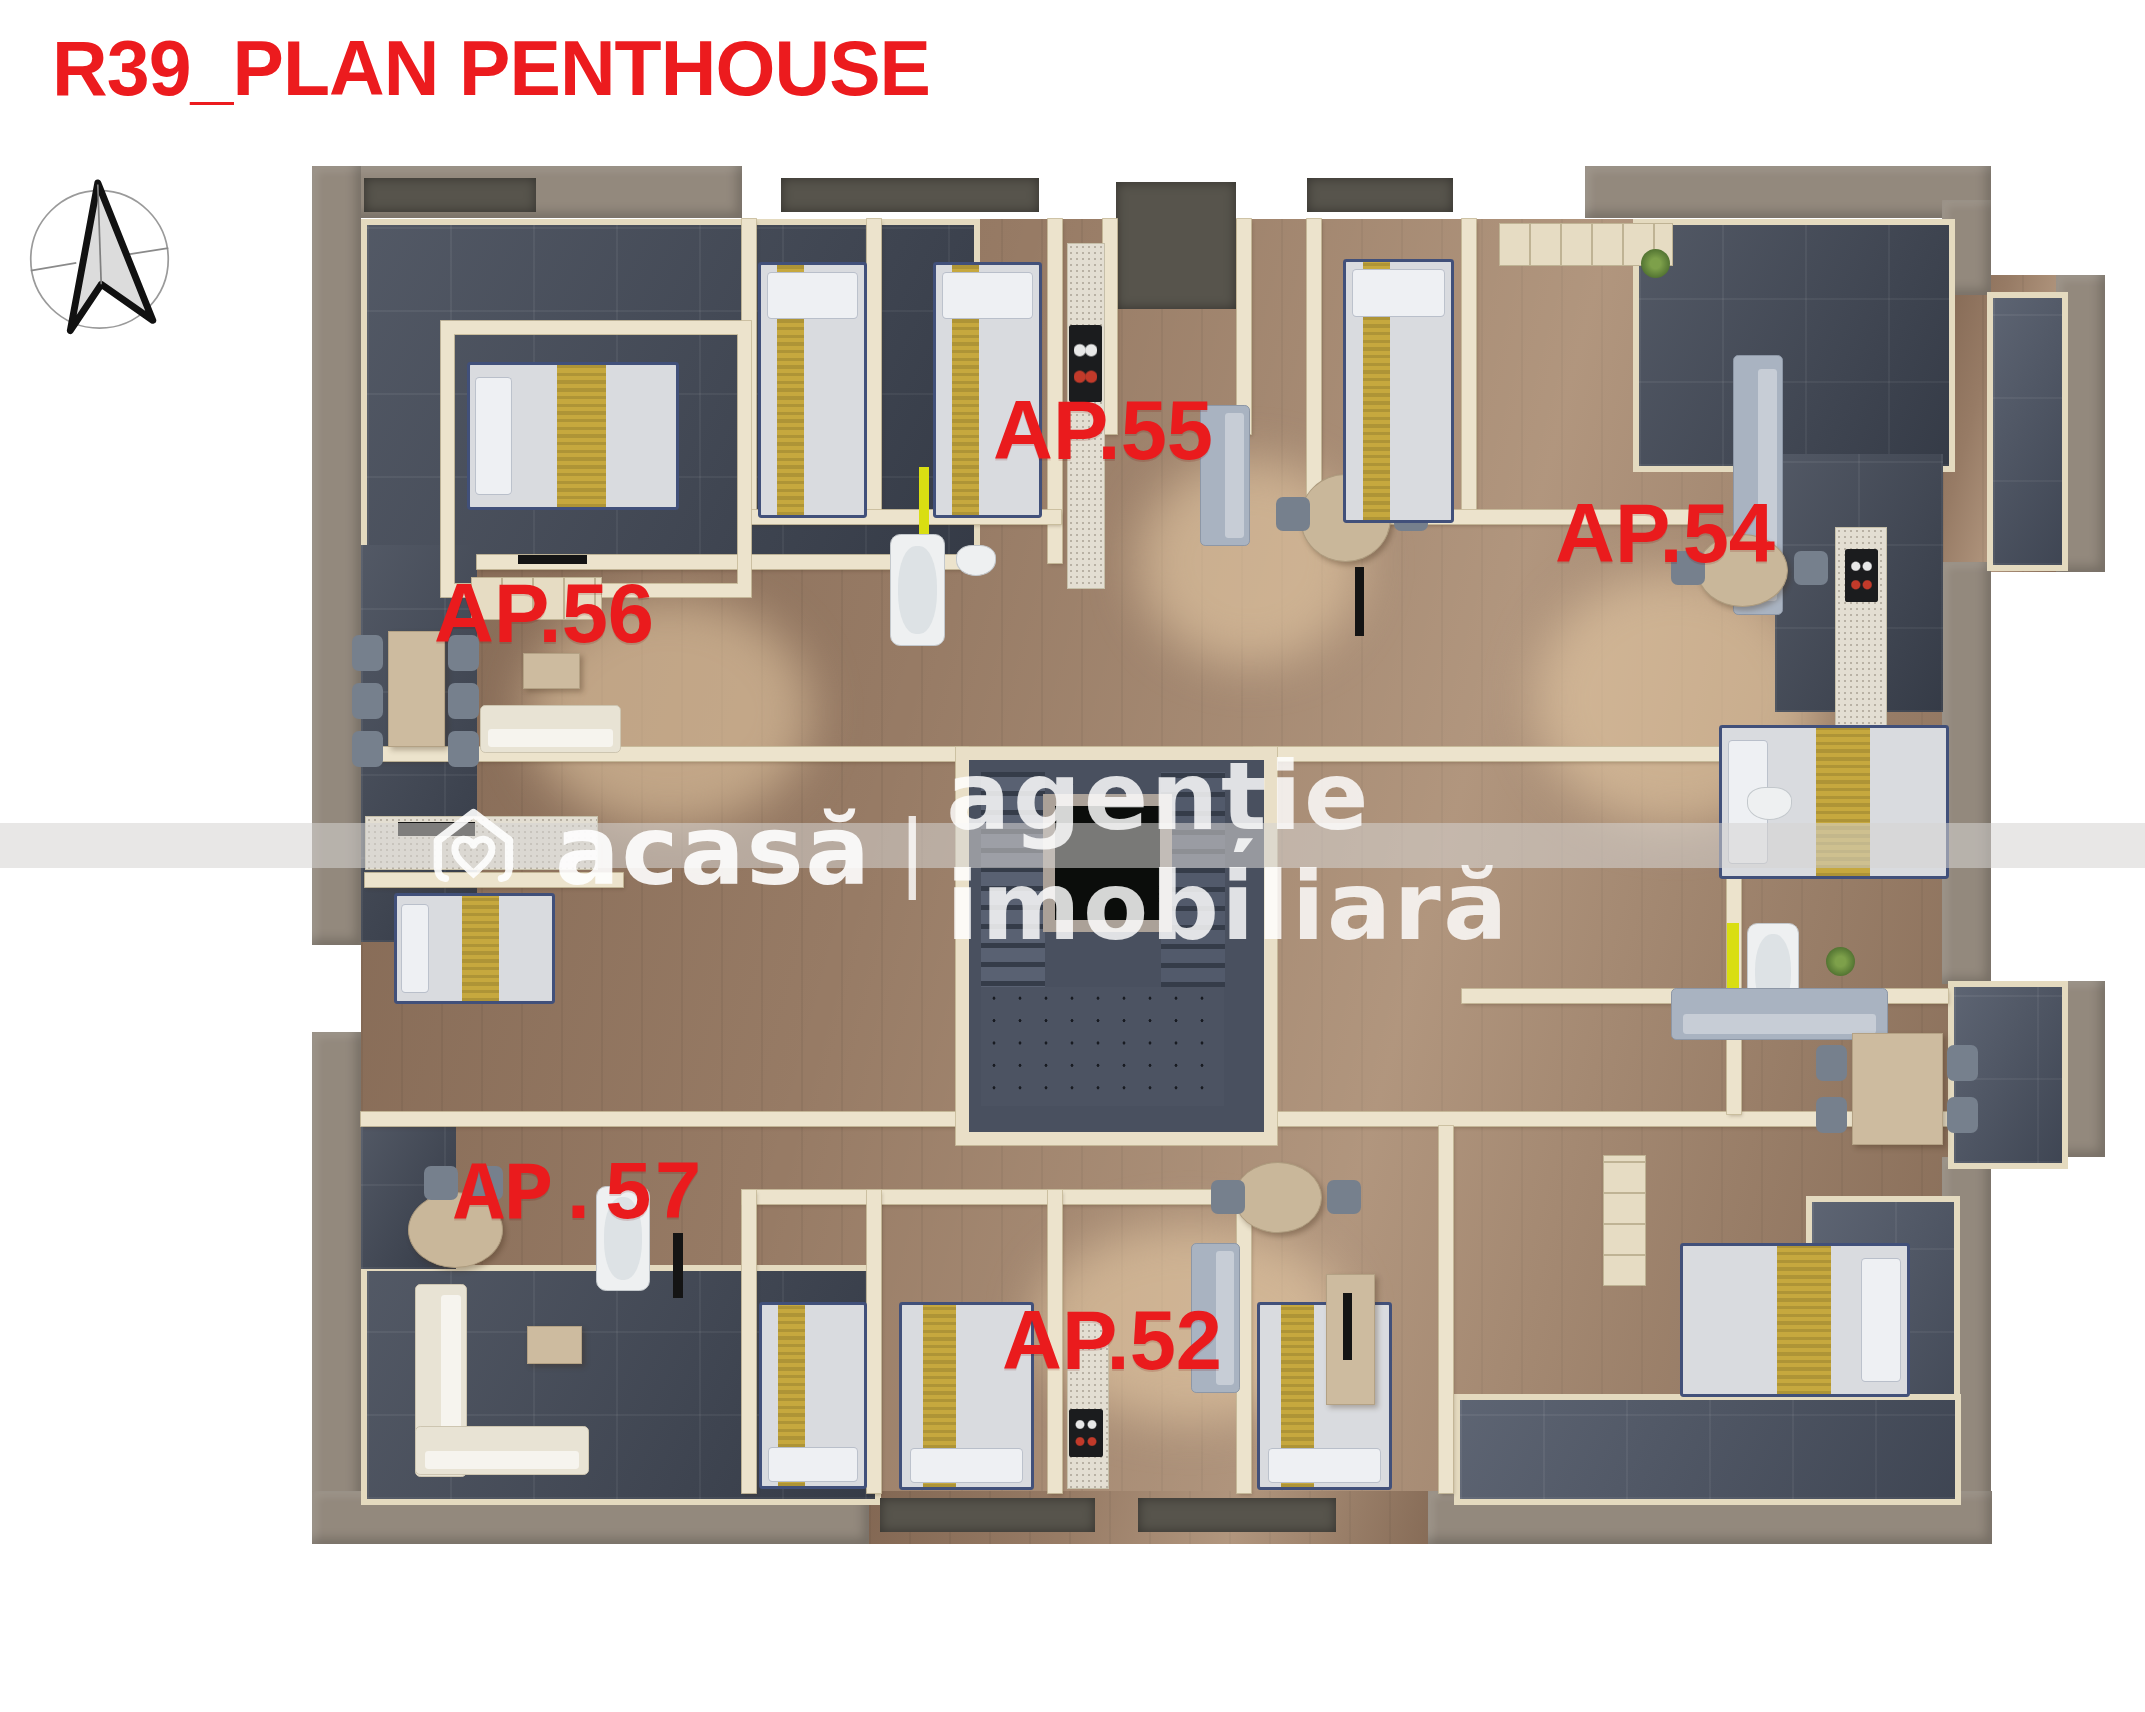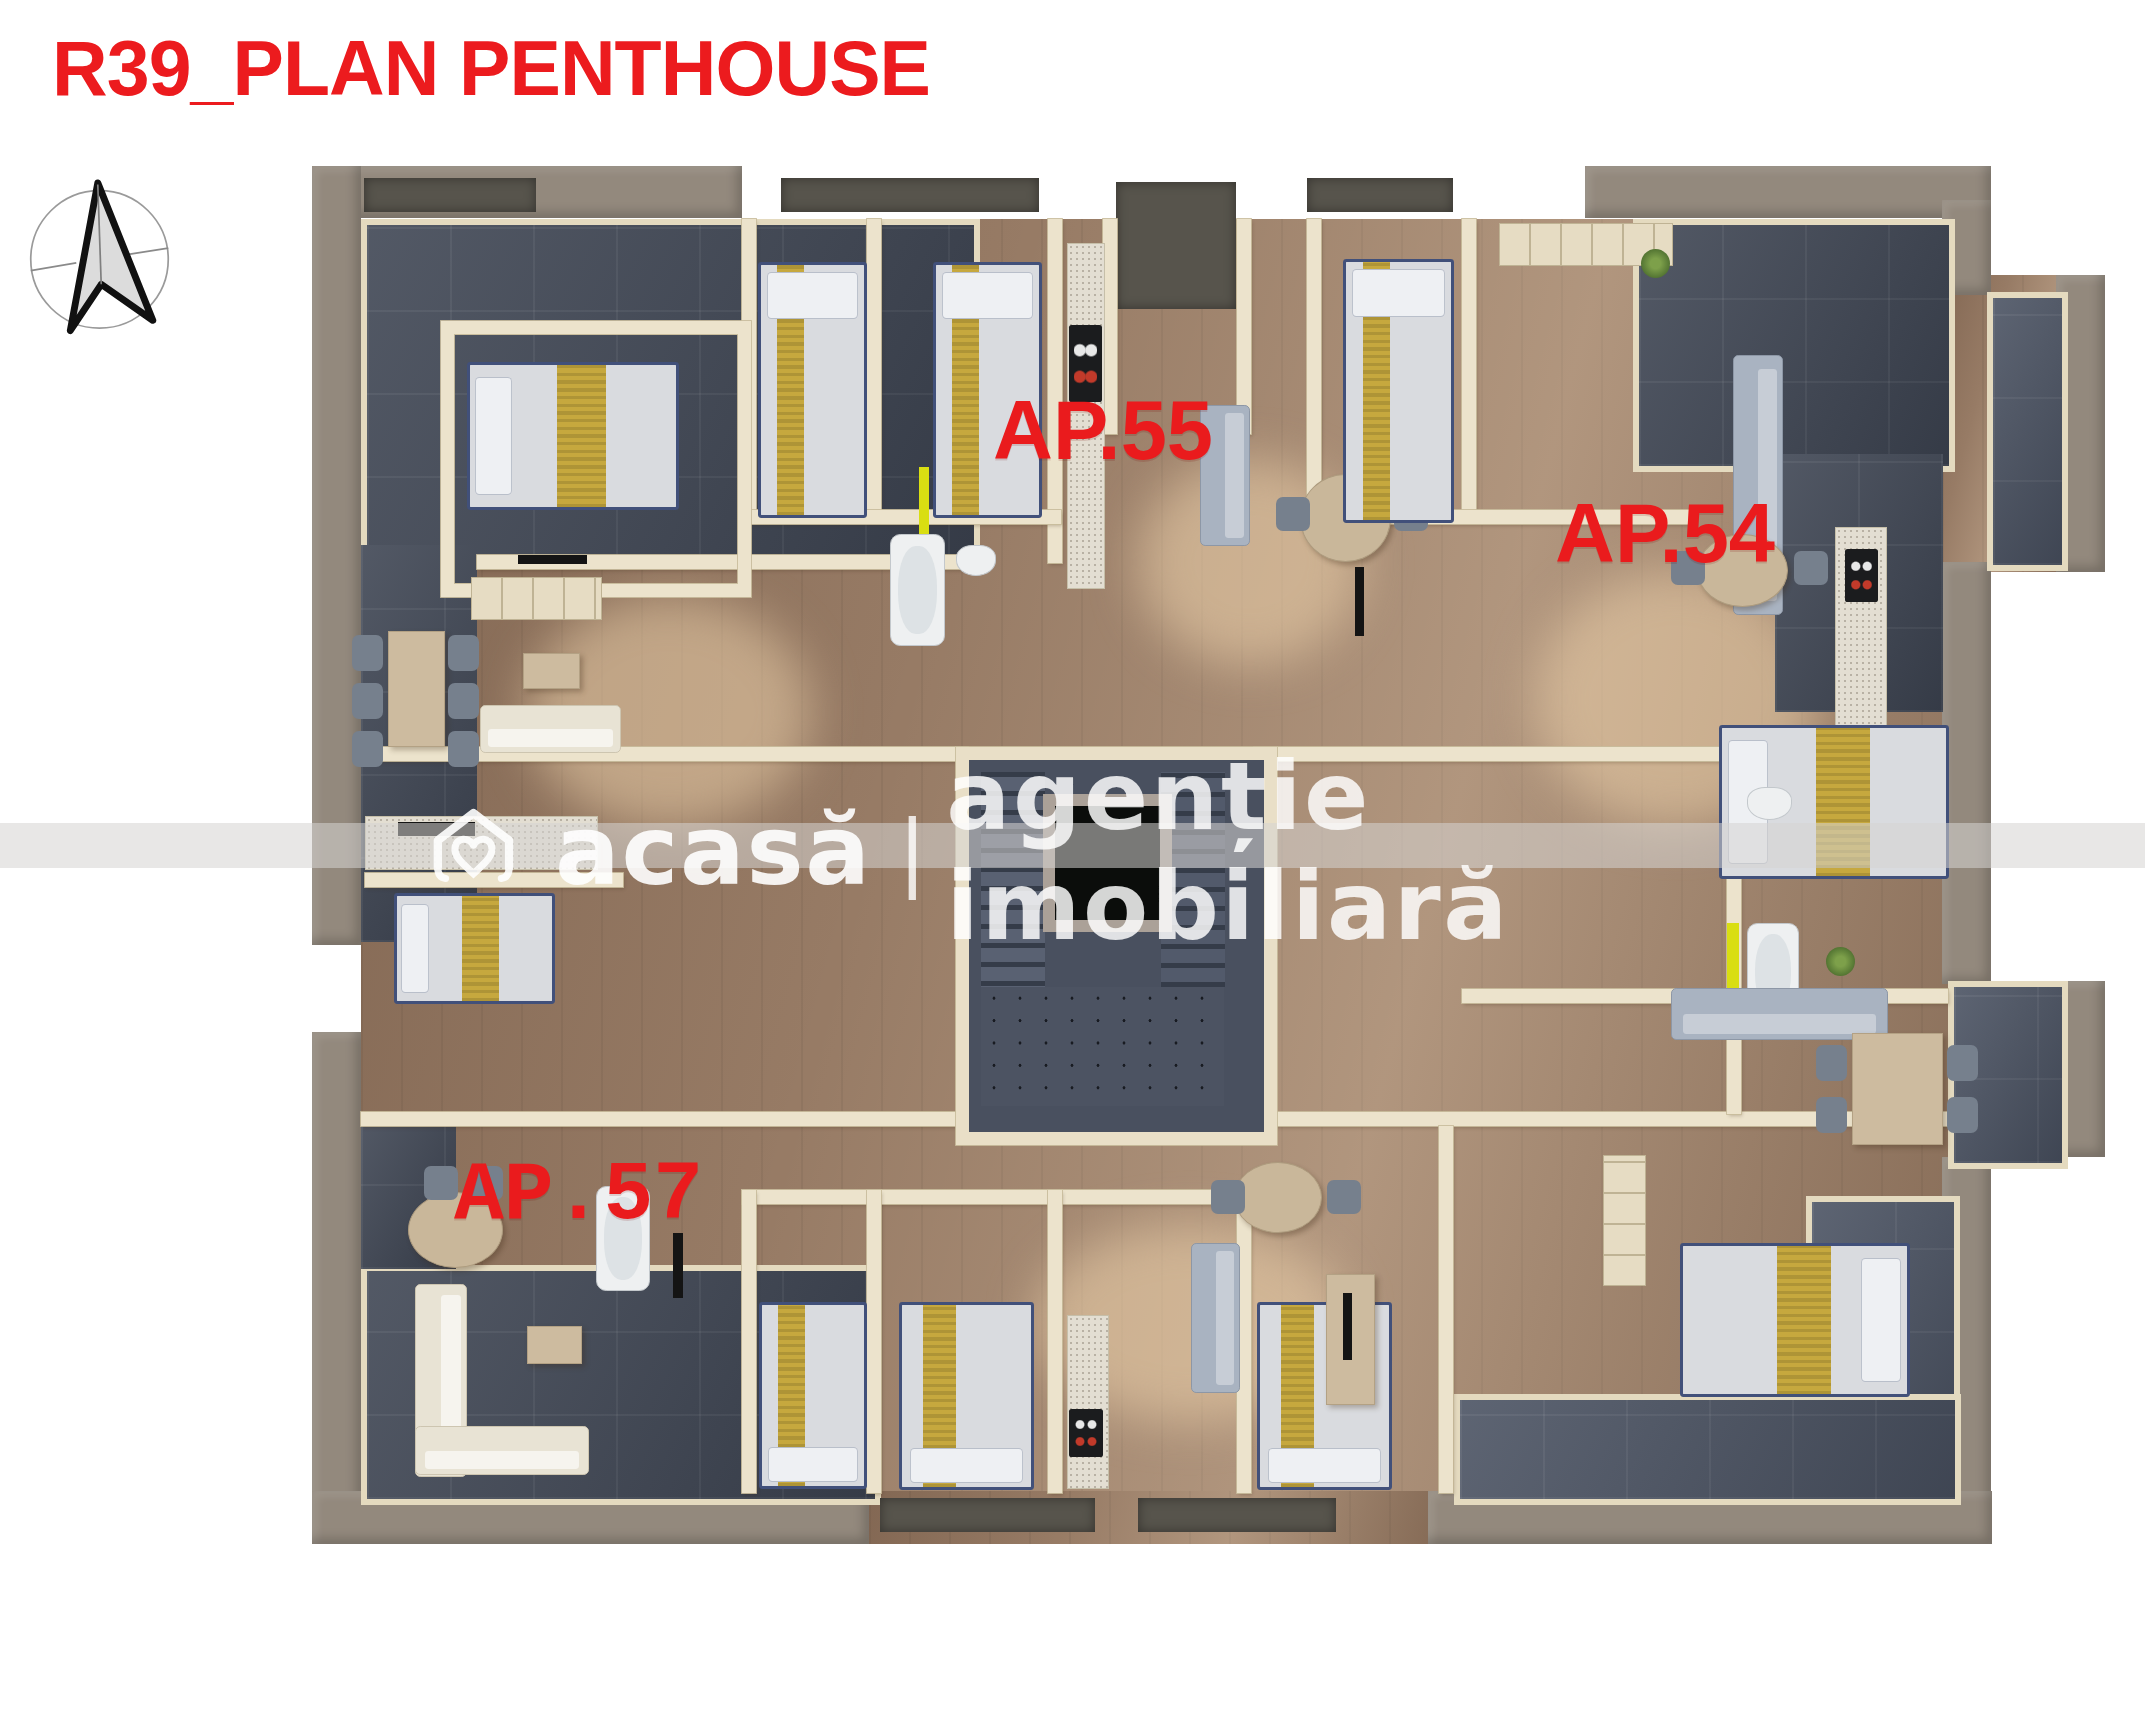--- a/index.html
+++ b/index.html
@@ -273,23 +273,25 @@
   <div class="abs wc" style="left:1435px;top:621px;width:43px;height:31px;"></div>
   <div class="abs tub" style="left:1435px;top:757px;width:50px;height:96px;"></div>
   <div class="abs sofa h gray" style="left:1359px;top:822px;width:215px;height:50px;"></div>
   <div class="abs tableR" style="left:1540px;top:867px;width:89px;height:110px;"></div>
   <div class="abs chairs2v" style="left:1504px;top:879px;"></div>
   <div class="abs chairs2v" style="left:1635px;top:879px;"></div>
   <div class="abs bed h head-right" style="left:1368px;top:1077px;width:224px;height:148px;"></div>
   <div class="abs wardrobe v" style="left:1291px;top:989px;width:41px;height:129px;"></div>
   <div class="abs plant" style="left:1514px;top:781px;width:29px;height:29px;"></div>
 
+  <div class="abs aplabel" style="left:122px;top:400px;">AP.56</div>
   <div class="abs aplabel" style="left:681px;top:217px;text-align:right;">AP.55</div>
   <div class="abs aplabel" style="left:1243px;top:320px;">AP.54</div>
   <div class="abs aplabel" style="left:142px;top:983px;font-family:Liberation Mono, monospace;">AP.57</div>
+  <div class="abs aplabel" style="left:690px;top:1127px;">AP.52</div>
 </div>
 
 <div class="abs" id="wm-band"></div>
 <div class="abs" id="wm">
   <svg width="129" height="129" viewBox="0 0 170 150" style="margin-right:31px;opacity:0.9;">
     <path d="M25,104 L25,58 L85,12 L145,58 L145,104" fill="none" stroke="#ffffff" stroke-width="14" stroke-linecap="round" stroke-linejoin="round"></path>
     <path d="M85,66 C78,52 56,52 54,70 C52,86 68,98 85,114 C102,98 118,86 116,70 C114,52 92,52 85,66" fill="none" stroke="#ffffff" stroke-width="12" stroke-linecap="round"></path>
     <path d="M25,104 Q25,120 38,122" fill="none" stroke="#ffffff" stroke-width="12" stroke-linecap="round"></path>
     <path d="M145,104 Q145,120 132,122" fill="none" stroke="#ffffff" stroke-width="12" stroke-linecap="round"></path>
   </svg>

